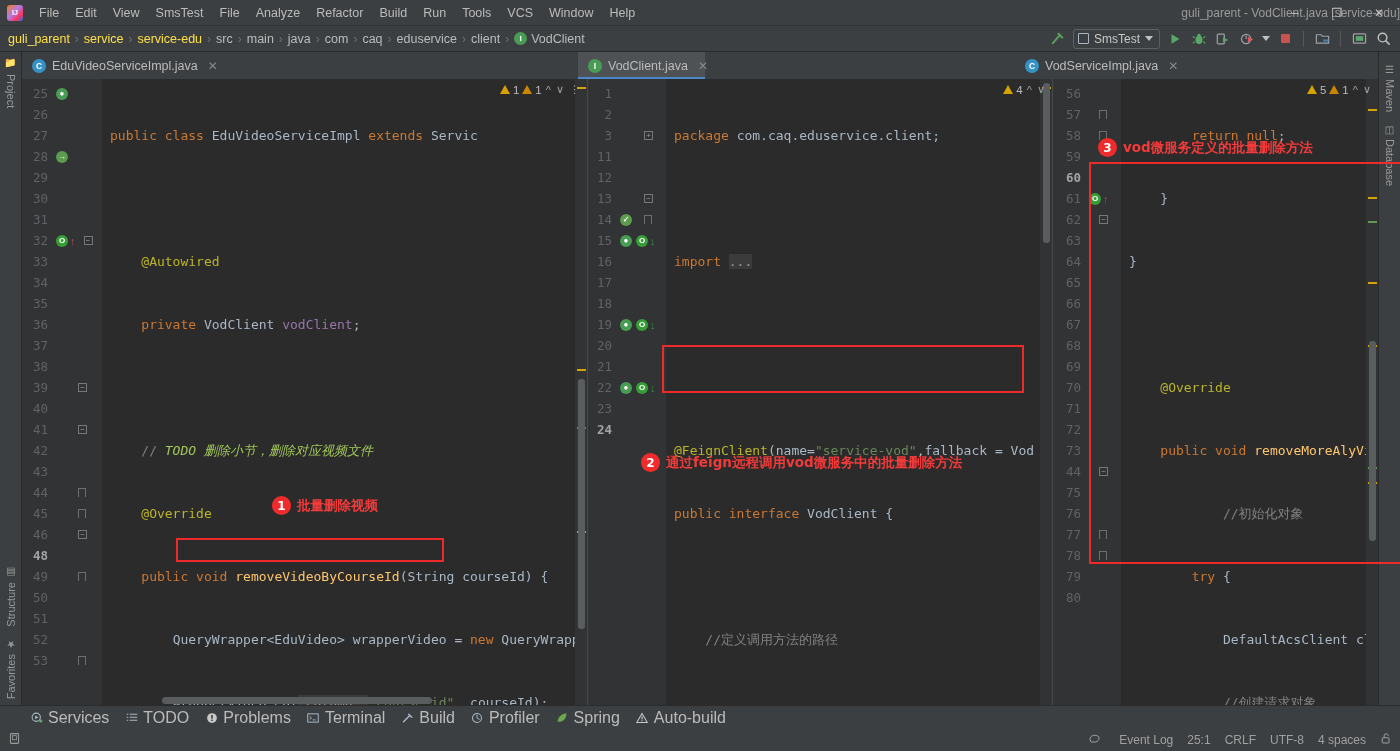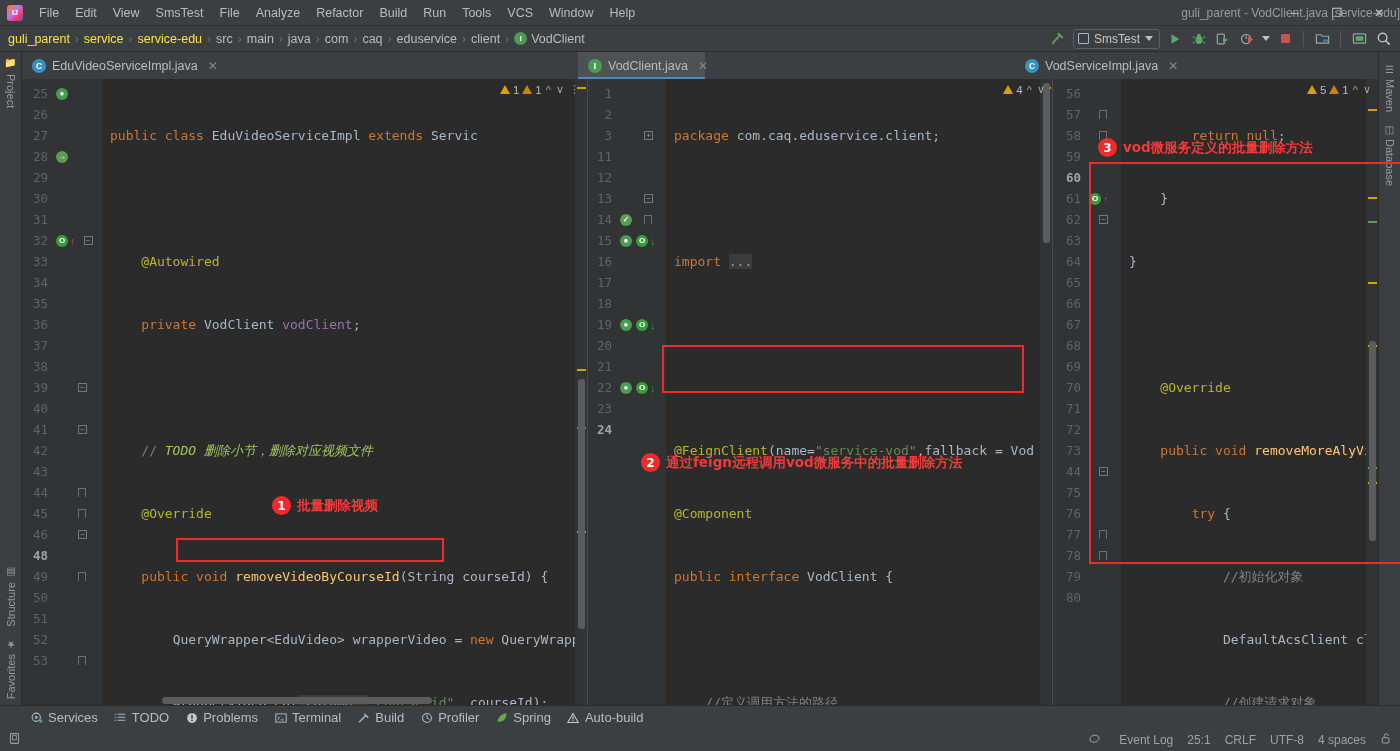--- a/index.html
+++ b/index.html
@@ -162,21 +162,21 @@
     width:19px;height:19px;border-radius:50%;background:#ef2b2b;color:#fff;
     font-size:12px;font-weight:bold;display:flex;align-items:center;justify-content:center;
     flex:0 0 19px;
   }
   .badge .note{ color:#f23a3a; font-size:13.5px; font-weight:bold; white-space:nowrap; }
 
   
   .statusbars{ flex:0 0 auto; background:#3c3f41; }
   .toolwin-row{
     height:24px; display:flex; align-items:center; gap:16px; padding-left:30px;
-    border-top:1px solid #2b2b2b; font-size:13px; color:#bbbbbb;
+    border-top:1px solid #2b2b2b; font-size:16px; color:#bbbbbb;
   }
   .tw{ display:flex; align-items:center; gap:5px; white-space:nowrap; }
   .tw .i{ font-size:11px; display:inline-flex; width:13px; justify-content:center; }
   .statusrow{
     height:22px; display:flex; align-items:center; padding:0 8px 0 8px;
     font-size:12px; color:#a0a0a0; gap:14px;
   }
   .status-left{ display:flex; align-items:center; gap:6px; }
   .status-right{ margin-left:auto; display:flex; align-items:center; gap:14px; }
   .lockicon{ font-size:12px; }
@@ -562,21 +562,20 @@
               <div class="gm"></div>
             </div>
 
             <div class="code">
               <div class="ln"><span class="kw">package</span> <span class="txt">com.caq.eduservice.client;</span></div>
               <div class="ln"></div>
               <div class="ln"><span class="kw">import</span> <span class="param">...</span></div>
               <div class="ln"></div>
               <div class="ln"></div>
               <div class="ln"><span class="ann">@FeignClient</span><span class="txt">(name=</span><span class="str">"service-vod"</span><span class="txt">,fallback = Vod</span></div>
-              <div class="ln"><span class="ann">@Component</span></div>
               <div class="ln"><span class="kw">public</span> <span class="kw">interface</span> <span class="txt">VodClient</span> {</div>
               <div class="ln"></div>
               <div class="ln">    <span class="cmt">//定义调用方法的路径</span></div>
               
               
               
               
               
               
               
@@ -671,22 +670,22 @@
               <div class="gm"></div>
             </div>
 
             <div class="code">
               <div class="ln">        <span class="kw">return</span> <span class="kw">null</span><span class="txt">;</span></div>
               <div class="ln">    <span class="txt">}</span></div>
               <div class="ln"><span class="txt">}</span></div>
               <div class="ln"></div>
               <div class="ln">    <span class="ann">@Override</span></div>
               <div class="ln">    <span class="kw">public</span> <span class="kw">void</span> <span class="mth">removeMoreAlyVideo</span></div>
+              <div class="ln">            <span class="cmt">//初始化对象</span></div>
               <div class="ln">        <span class="kw">try</span> <span class="txt">{</span></div>
-              <div class="ln">            <span class="cmt">//初始化对象</span></div>
               <div class="ln">            <span class="txt">DefaultAcsClient client = i</span></div>
               <div class="ln">            <span class="cmt">//创建请求对象</span></div>
               
               
               
               
               
               
               
               

